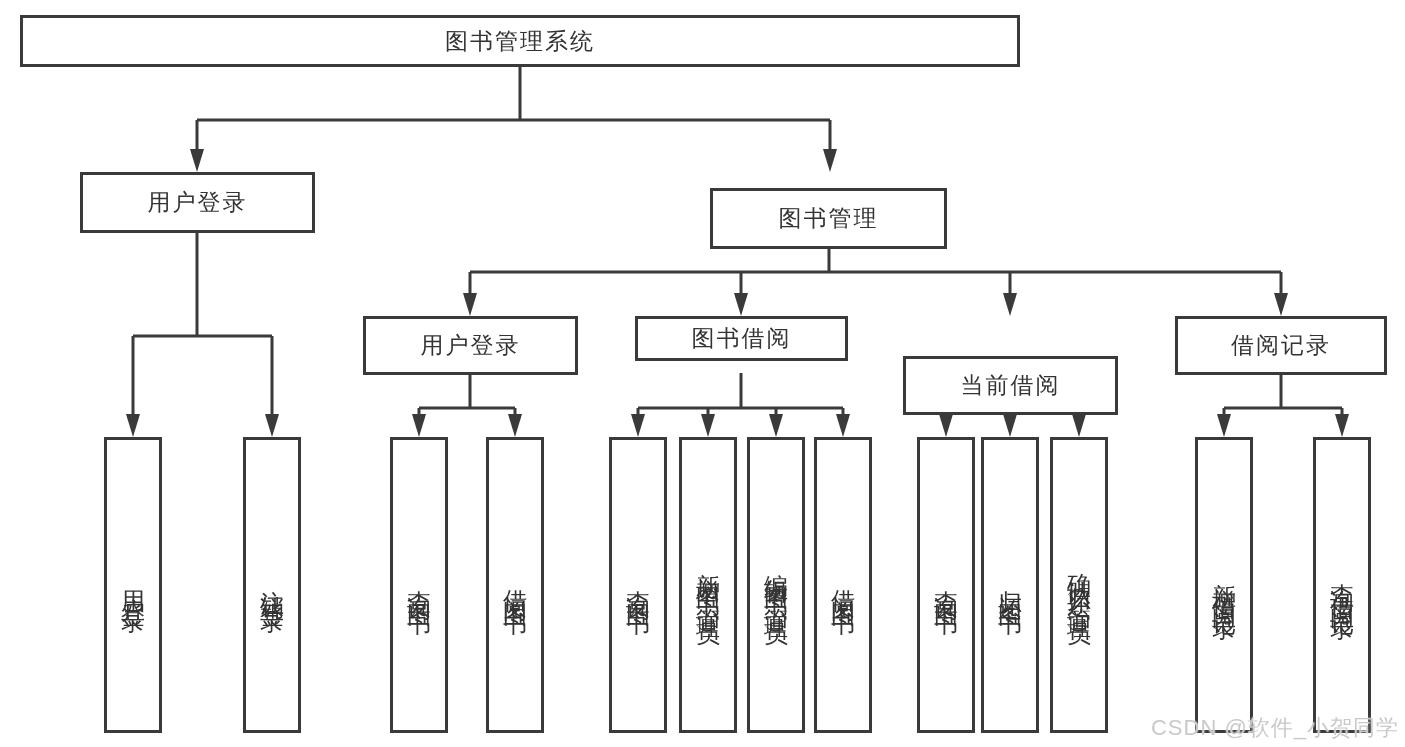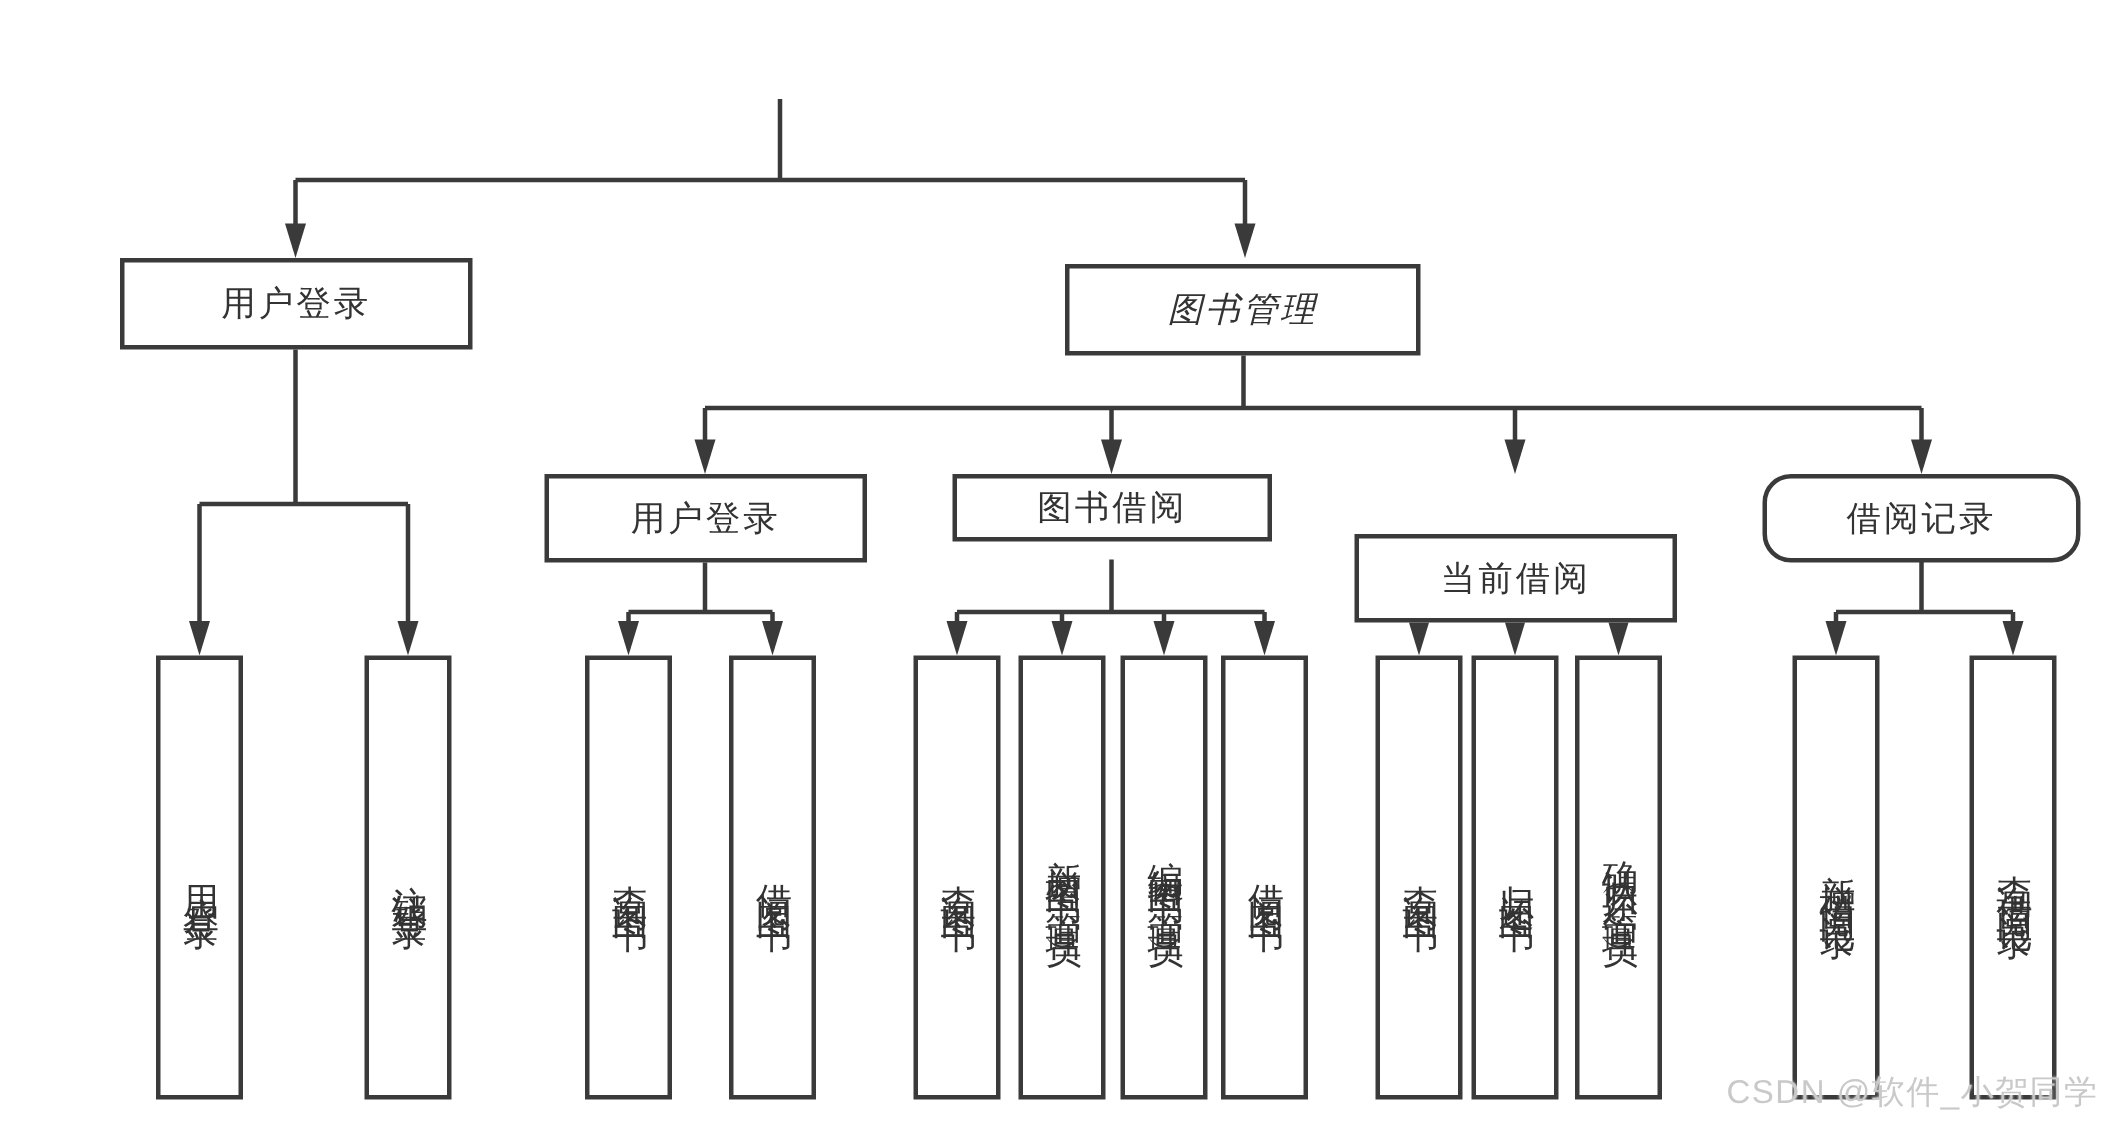--- a/index.html
+++ b/index.html
@@ -82,38 +82,41 @@
       <polygon points="769,414 783,414 776,437"></polygon>
       <polygon points="836,414 850,414 843,437"></polygon>
       <polygon points="939,414 953,414 946,437"></polygon>
       <polygon points="1003,414 1017,414 1010,437"></polygon>
       <polygon points="1072,414 1086,414 1079,437"></polygon>
       <polygon points="1217,414 1231,414 1224,437"></polygon>
       <polygon points="1335,414 1349,414 1342,437"></polygon>
     </g>
   </svg>
 
+  <div class="box" style="left:20px; top:15px; width:1000px; height:52px;">
+    <span class="lbl">图书管理系统</span>
+  </div>
 
   <div class="box" style="left:80px; top:172px; width:235px; height:61px;">
     <span class="lbl">用户登录</span>
   </div>
-  <div class="box" style="left:710px; top:176px; width:237px; height:61px;font-style:italic;">
+  <div class="box" style="left:710px; top:188px; width:237px; height:61px;">
     <span class="lbl">图书管理</span>
   </div>
 
   <div class="box" style="left:363px; top:316px; width:215px; height:59px;">
     <span class="lbl">用户登录</span>
   </div>
   <div class="box" style="left:635px; top:316px; width:213px; height:45px;">
     <span class="lbl">图书借阅</span>
   </div>
   <div class="box" style="left:903px; top:316px; width:215px; height:59px;margin-top:40px;">
     <span class="lbl">当前借阅</span>
   </div>
-  <div class="box" style="left:1175px; top:316px; width:212px; height:59px;border-radius:19px;">
+  <div class="box" style="left:1175px; top:316px; width:212px; height:59px;">
     <span class="lbl">借阅记录</span>
   </div>
 
   <div class="box v" style="left:104px; top:437px; width:58px; height:296px;">
     <span class="lbl">用户登录</span>
   </div>
   <div class="box v" style="left:243px; top:437px; width:58px; height:296px;">
     <span class="lbl">注销登录</span>
   </div>
 

